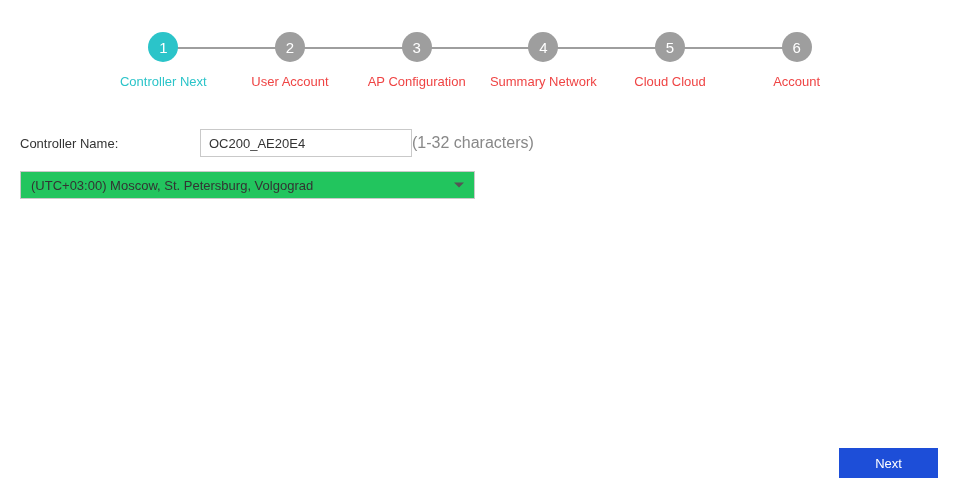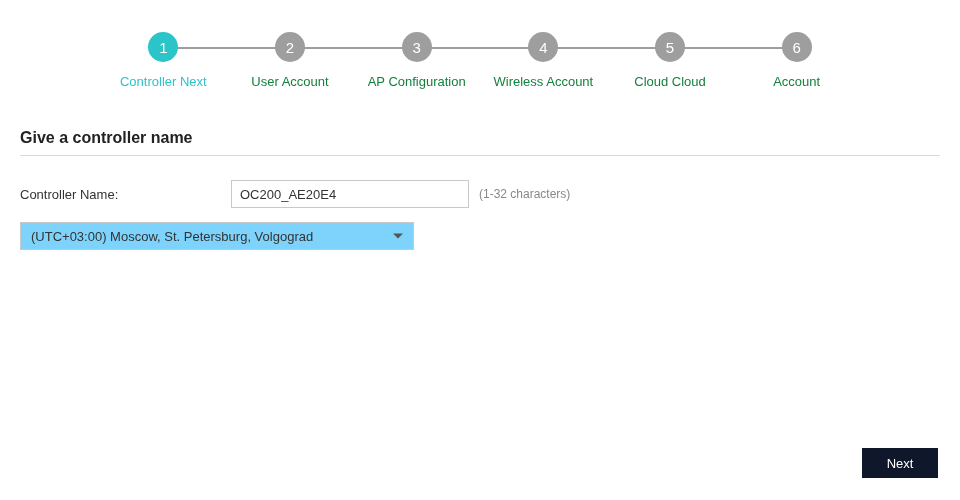--- a/index.html
+++ b/index.html
@@ -47,21 +47,21 @@
       left: 50%;
       right: -50%;
       height: 2px;
       background: #9e9e9e;
       z-index: 1;
     }
     .step:last-child .step-line { display: none; }
     .step-label {
       margin-top: 12px;
       font-size: 13px;
-      color: #15803d;
+      color: #ef4444;
       white-space: nowrap;
     }
     .step.active .step-label {
       color: #2bc4c9;
     }
     .section {
       padding: 0 20px;
       margin-top: 40px;
     }
     .section-title {
@@ -78,40 +78,39 @@
       display: flex;
       align-items: center;
       margin-bottom: 14px;
     }
     .form-label {
       width: 180px;
       font-size: 13px;
       color: #333;
     }
     .text-input {
-      width: 238px;
+      width: 212px;
       height: 28px;
       border: 1px solid #c9c9c9;
       padding: 0 8px;
       font-size: 13px;
       color: #333;
       background: #fff;
-      margin-left: 31px;
     }
     .hint {
-      margin-left: 10px;
-      font-size: 12px;
+      margin-left: 0;
+      font-size: 16px;
       color: #888;
     }
     .select-wrap {
       position: relative;
-      width: 394px;
+      width: 455px;
       height: 28px;
       border: 1px solid #c9c9c9;
-      background: #7dd3fc;
+      background: #22c55e;
       display: flex;
       align-items: center;
       padding: 0 28px 0 10px;
       cursor: pointer;
     }
     .select-text {
       font-size: 13px;
       color: #333;
       overflow: hidden;
       white-space: nowrap;
@@ -127,24 +126,24 @@
       border-left: 5px solid transparent;
       border-right: 5px solid transparent;
       border-top: 5px solid #555;
     }
     .footer {
       position: absolute;
       bottom: 22px;
       right: 22px;
     }
     .btn-next {
-      background: #0f172a;
+      background: #1d4ed8;
       color: #fff;
       border: none;
-      width: 76px;
+      width: 99px;
       height: 30px;
       font-size: 13px;
       cursor: pointer;
     }
   </style>
 </head>
 <body>
 
 <div class="stepper">
   <div class="step active">
@@ -158,36 +157,35 @@
     <div class="step-label">User Account</div>
   </div>
   <div class="step">
     <div class="step-circle">3</div>
     <div class="step-line"></div>
     <div class="step-label">AP Configuration</div>
   </div>
   <div class="step">
     <div class="step-circle">4</div>
     <div class="step-line"></div>
-    <div class="step-label">Wireless Account</div>
+    <div class="step-label">Summary Network</div>
   </div>
   <div class="step">
     <div class="step-circle">5</div>
     <div class="step-line"></div>
     <div class="step-label">Cloud Cloud</div>
   </div>
   <div class="step">
     <div class="step-circle">6</div>
 
     <div class="step-label">Account</div>
   </div>
 </div>
 
 <div class="section">
-  <div class="section-title">Give a controller name</div>
 
   <div class="form">
     <div class="form-row">
       <div class="form-label">Controller Name:</div>
       <input type="text" class="text-input" value="OC200_AE20E4" style="">
       <div class="hint">(1-32 characters)</div>
     </div>
     <div class="form-row">
       <div class="select-wrap">
         <span class="select-text">(UTC+03:00) Moscow, St. Petersburg, Volgograd</span>

